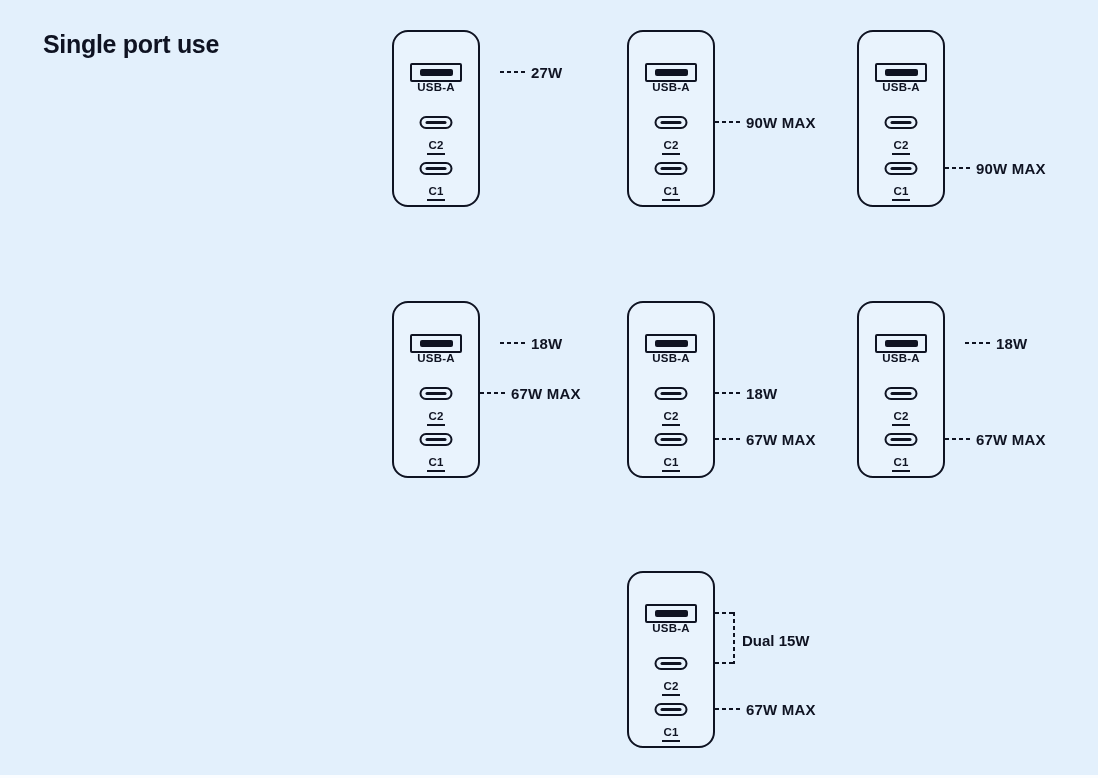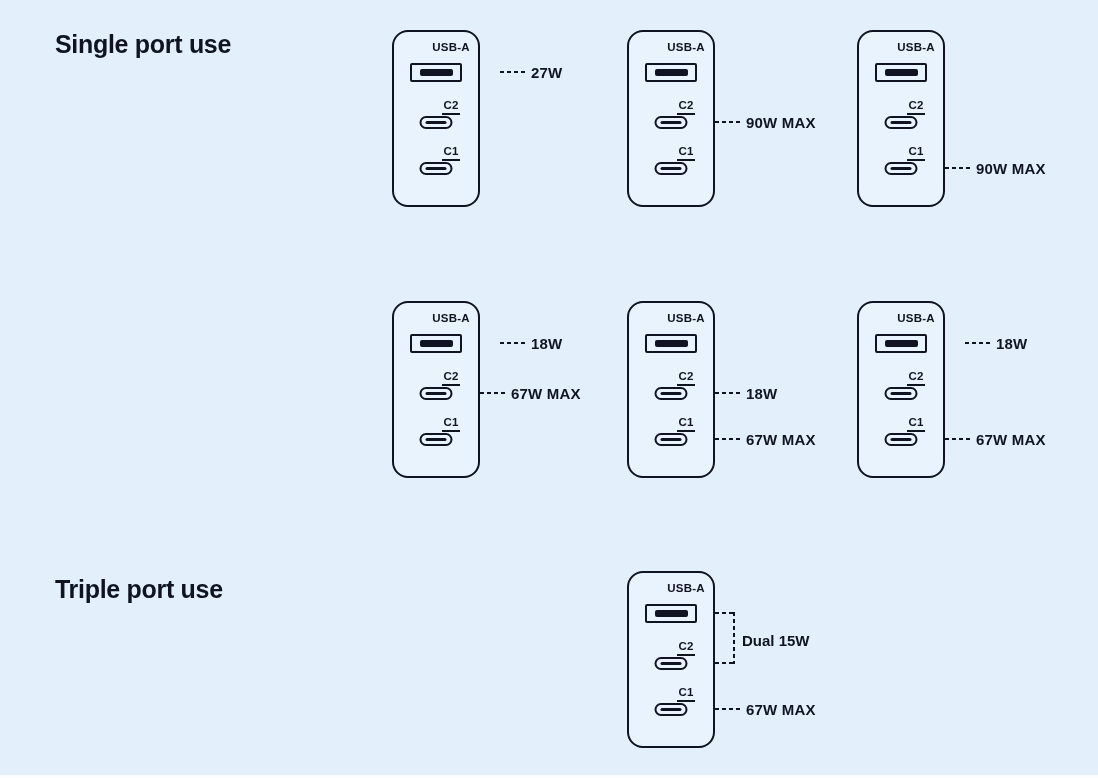--- a/index.html
+++ b/index.html
@@ -15,21 +15,21 @@
     color:var(--ink);
   }
   .canvas{
     position:relative;
     width:1098px;height:778px;
     background:var(--bg);
     overflow:hidden;
   }
   .section-title{
     position:absolute;
-    left:55px;
+    left:43px;
     font-size:25px;
     font-weight:700;
     letter-spacing:-0.3px;
     line-height:30px;
     white-space:nowrap;
     text-align:center;
   }
   
   .charger{
     position:absolute;
@@ -37,26 +37,27 @@
   }
   .charger .body{
     position:absolute;
     inset:0;
     border:2px solid var(--ink);
     border-radius:16px;
     background:var(--fill);
   }
   .lwrap{
     position:absolute;
-    left:15px;width:100%;
+    left:0;width:100%;
     text-align:center;
     font-size:11.5px;
     font-weight:600;
     line-height:13px;
     letter-spacing:0.2px;
+    margin-top:40px;
   }
   .ulabel{
     display:inline-block;
     border-bottom:2px solid var(--ink);
     padding:0 1px 1px 1px;
   }
   .port-a{
     position:absolute;
     top:33px;left:50%;
     transform:translateX(-50%);
@@ -132,21 +133,20 @@
     left:0;right:0;bottom:0;height:3px;
     background:#fbfdff;
   }
 </style>
 </head>
 <body>
 
 <div class="canvas">
 
   <h2 class="section-title" style="top:29px">Single port use</h2>
-  <h2 class="section-title" style="top:574px">Triple port use</h2>
 
   <div class="charger" style="left:392px;top:30px">
     <div class="body"></div>
     <div class="lwrap" style="top:11px">USB-A</div>
     <div class="port-a">
         <i></i>
       </div>
     <div class="lwrap" style="top:69px"><span class="ulabel">C2</span></div>
     <div class="port-c" style="top:86px">
         <i></i>

